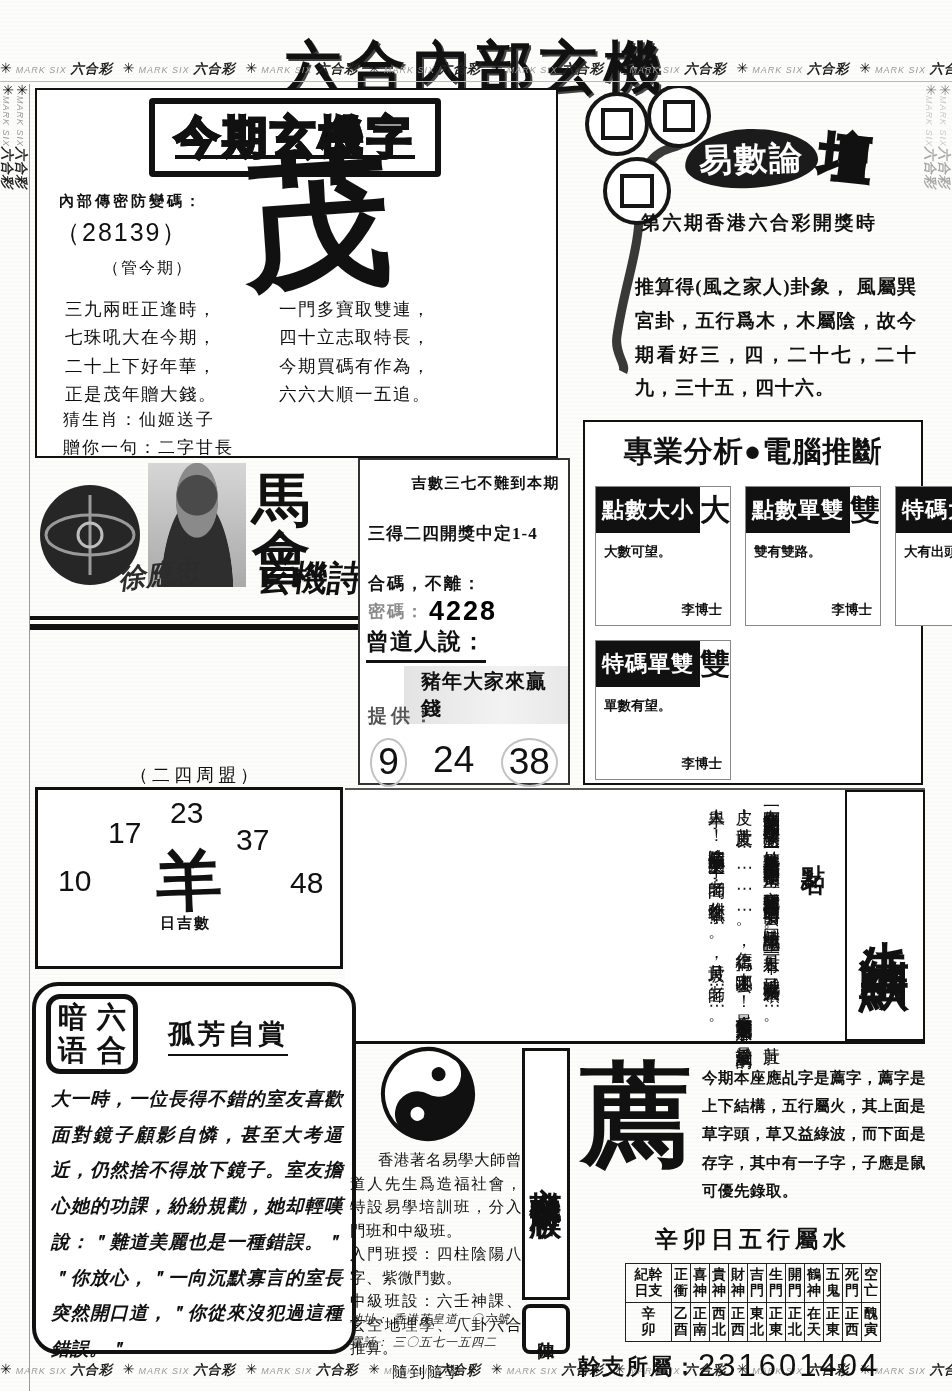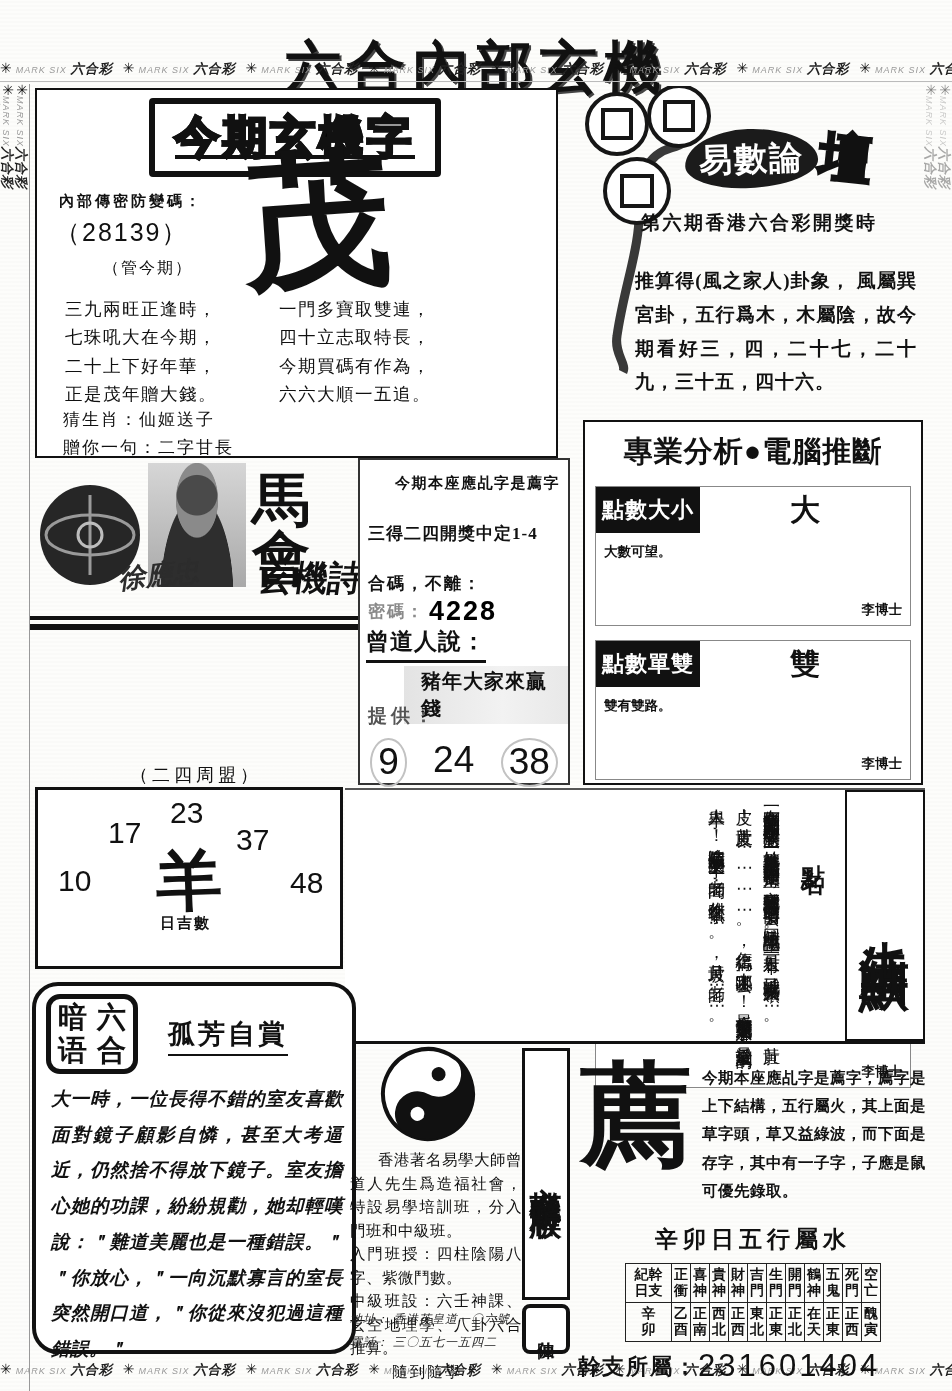--- a/index.html
+++ b/index.html
@@ -45,28 +45,28 @@
   
   .yishu{position:absolute;left:583px;top:88px;width:340px;height:328px;}
   .coins{position:absolute;left:-4px;top:-2px;}
   .yishu-title{position:absolute;left:102px;top:30px;white-space:nowrap;}
   .yishu-title .blob{background:#1b1b1b;border-radius:48% 52% 55% 45%/60% 55% 45% 40%;color:#fff;
                      font-weight:900;font-size:33px;padding:8px 14px 6px;letter-spacing:2px;
                      font-family:"Liberation Sans","DejaVu Sans",sans-serif;display:inline-block;transform:rotate(-2deg);}
   .yishu-title .tan{font-size:52px;font-weight:900;color:#fff;-webkit-text-stroke:3px #111;text-shadow:0 0 1px #111;
                     display:inline-block;transform:rotate(6deg) translateY(6px);margin-left:2px;}
   .yishu-sub{position:absolute;left:58px;top:122px;font-size:19px;letter-spacing:2.5px;font-weight:700;}
-  .yishu-body{position:absolute;left:52px;top:176px;width:282px;font-size:19px;line-height:1.78;
+  .yishu-body{position:absolute;left:52px;top:182px;width:282px;font-size:19px;line-height:1.78;
               font-weight:700;letter-spacing:1px;text-align:justify;}
 
   
   .analysis{position:absolute;left:583px;top:420px;width:340px;height:365px;border:2px solid #111;background:#fff;}
   .analysis-title{margin-top:10px;text-align:center;font-size:29px;font-weight:900;letter-spacing:1px;
                   font-family:"Liberation Sans","DejaVu Sans",sans-serif;}
-  .agrid{display:grid;grid-template-columns:1fr;gap:14px;margin:14px 10px 0;}
+  .agrid{display:grid;grid-template-columns:1fr 1fr 1fr;gap:14px;margin:14px 10px 0;}
   .acell{border:1px solid #888;height:140px;position:relative;background:#fff;}
   .acell-head{display:flex;align-items:stretch;}
   .acell-label{background:#111;color:#fff;font-weight:900;font-size:22px;padding:8px 6px;letter-spacing:1px;
                font-family:"Liberation Sans","DejaVu Sans",sans-serif;white-space:nowrap;}
   .acell-value{font-size:30px;font-weight:900;margin:auto;font-family:"Liberation Sans","DejaVu Sans",sans-serif;}
   .acell-comment{font-size:13.5px;font-weight:700;margin:10px 8px 0;font-family:"Liberation Sans","DejaVu Sans",sans-serif;}
   .acell-signer{position:absolute;right:8px;bottom:6px;font-size:13.5px;font-weight:700;
                 font-family:"Liberation Sans","DejaVu Sans",sans-serif;}
 
   
@@ -292,21 +292,21 @@
     <div class="majui-sub">玄機詩</div>
     <div class="majui-sign">徐應忠</div>
     <div class="double-rule">
         <div class="bar1"></div>
         <div class="bar2"></div>
       </div>
     <div class="majui-note">（二四周盟）</div>
   </div>
 
   <div class="lucky">
-    <div class="lucky-l1">今期本座應乩字是薦字</div>
+    <div class="lucky-l1">吉數三七不難到本期</div>
     <div class="lucky-l2">三得二四開獎中定1-4</div>
     <div class="lucky-l3">合碼，不離：</div>
     <div class="lucky-l4">
       <span>密碼：</span><span class="pass">4228</span>
     </div>
     <div class="lucky-speaker">曾道人說：</div>
     <div class="lucky-quote">豬年大家來贏錢</div>
     <div class="lucky-provide">提供：</div>
     <div class="lucky-nums">
         <span class="lnum lnum0">9</span>

